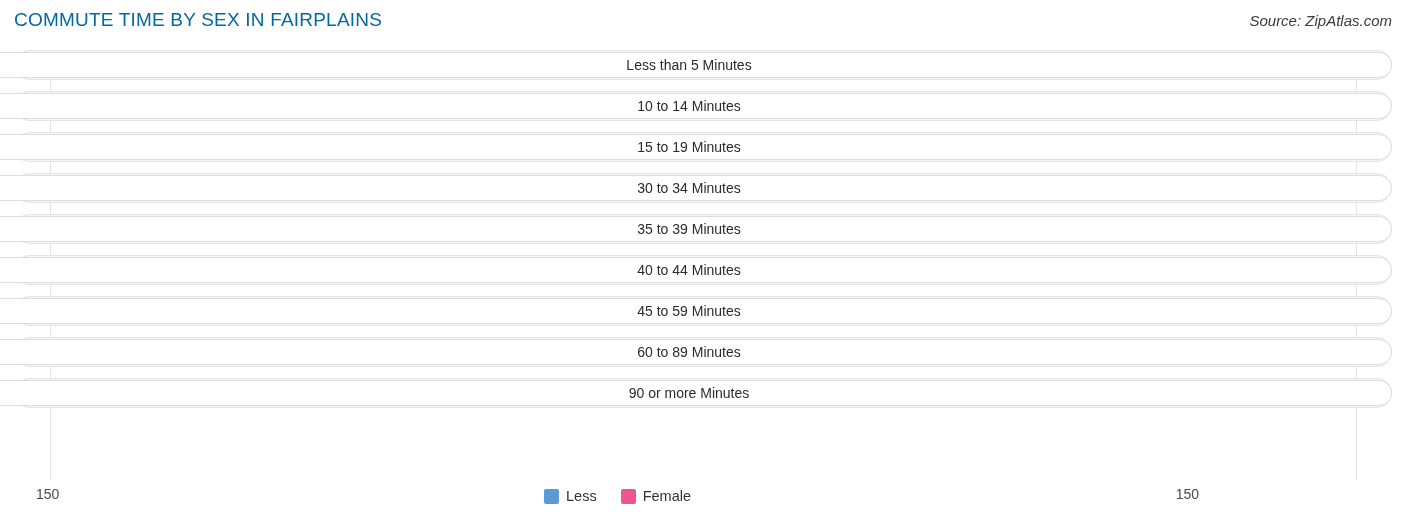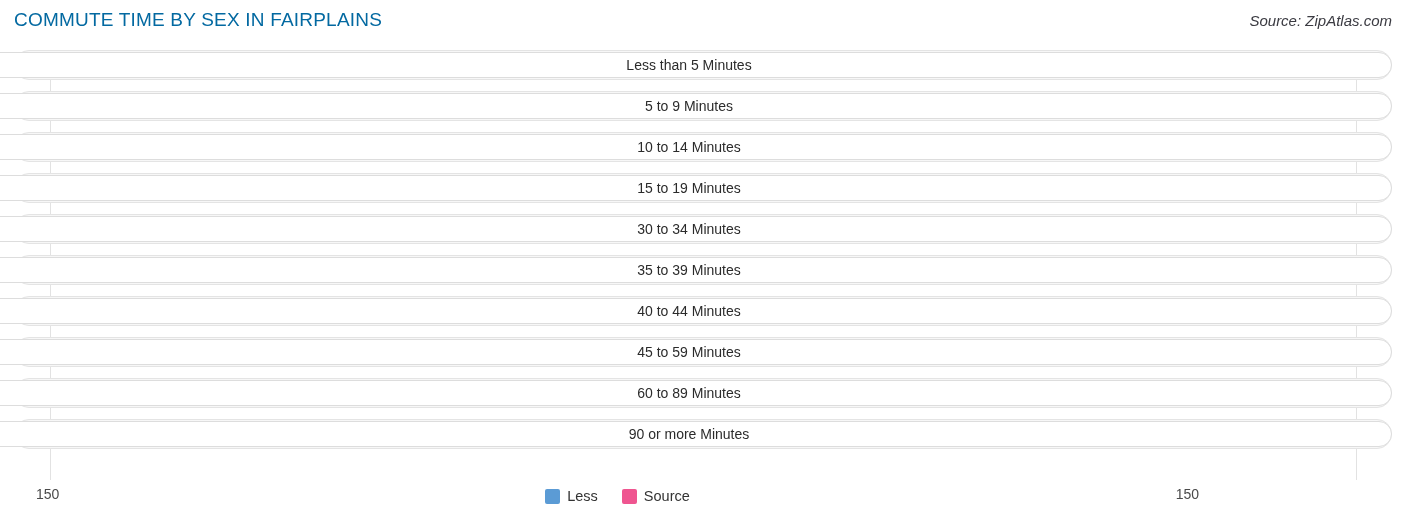--- a/index.html
+++ b/index.html
@@ -123,28 +123,20 @@
   <div class="row">
         <div class="track"></div>
         <div class="bar male male-z" style="width: 48px;"></div>
         <div class="bar female female-z" style="width: 48px;"></div>
         <div class="val male-val" style="right: 758px; left: 0px;">0</div>
         <div class="val female-val" style="left: 758px;">0</div>
         <div class="cat" style="left: -14px; right: auto; width: 1406px; padding: 0px;">Less than 5 Minutes</div>
       </div>
       <div class="row">
         <div class="track"></div>
-        <div class="bar male male-c" style="width: 130.6px;"></div>
-        <div class="bar female female-z" style="width: 48px;"></div>
-        <div class="val male-val" style="right: 840.6px; left: 0px;">30</div>
-        <div class="val female-val" style="left: 758px;">0</div>
-        <div class="cat" style="left: -14px; right: auto; width: 1406px; padding: 0px;">5 to 9 Minutes</div>
-      </div>
-      <div class="row">
-        <div class="track"></div>
         <div class="bar male male-c" style="width: 287.32px;"></div>
         <div class="bar female female-c" style="width: 156.72px;"></div>
         <div class="val male-val" style="right: 997.32px; left: 0px;">66</div>
         <div class="val female-val" style="left: 866.72px;">36</div>
         <div class="cat" style="left: -14px; right: auto; width: 1406px; padding: 0px;">10 to 14 Minutes</div>
       </div>
       <div class="row">
         <div class="track"></div>
         <div class="bar male male-z" style="width: 48px;"></div>
         <div class="bar female female-max" style="width: 504.987px;"></div>
@@ -205,18 +197,18 @@
   <div class="footer">
     <div class="axis-end l">150</div>
     <div class="axis-end r">150</div>
     <div class="legend">
       <div class="legend-item">
         <span class="swatch" id="sw-male" style="background: rgb(91, 155, 213);"></span>
         <span class="legend-label">Less</span>
       </div>
       <div class="legend-item">
         <span class="swatch" id="sw-female" style="background: rgb(239, 85, 144);"></span>
-        <span class="legend-label">Source</span>
+        <span class="legend-label">Female</span>
       </div>
     </div>
   </div>
 
 </div>
 
 </body></html>

